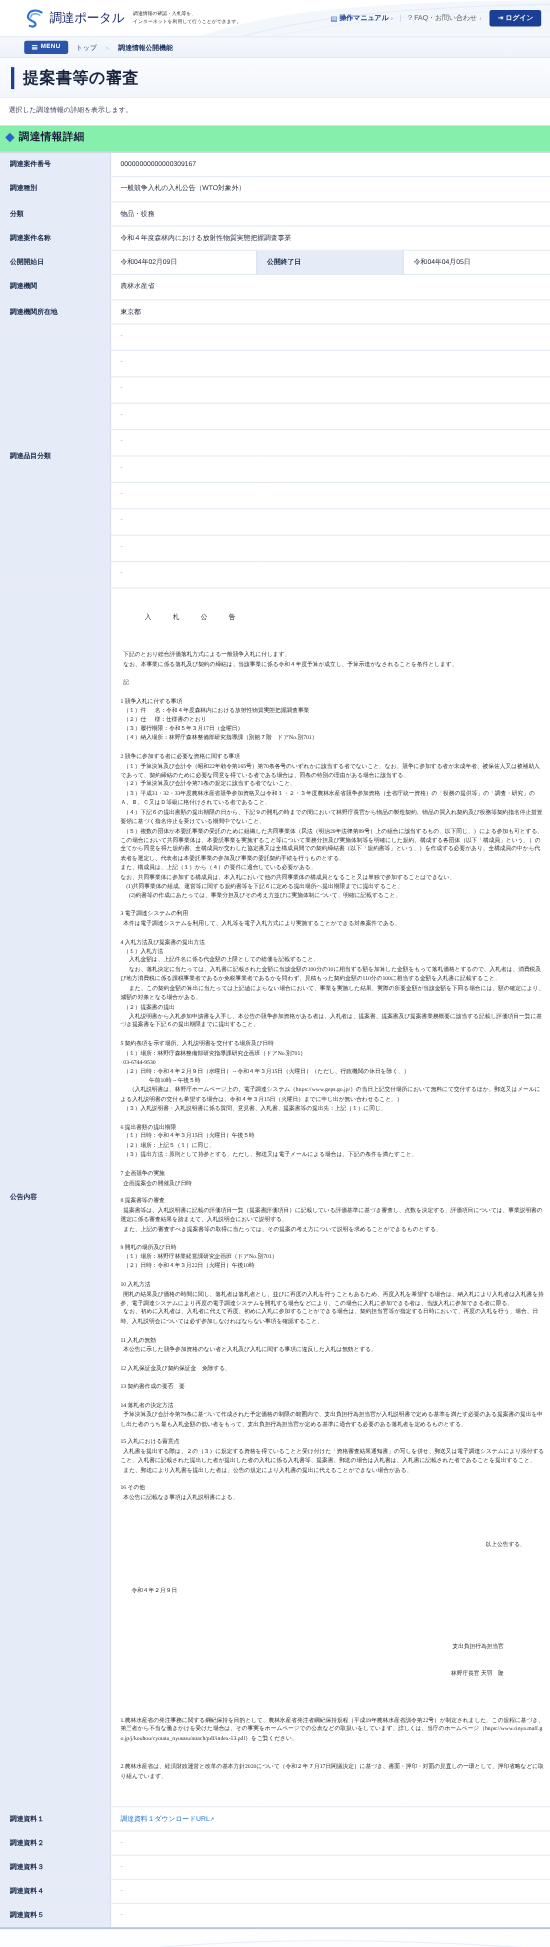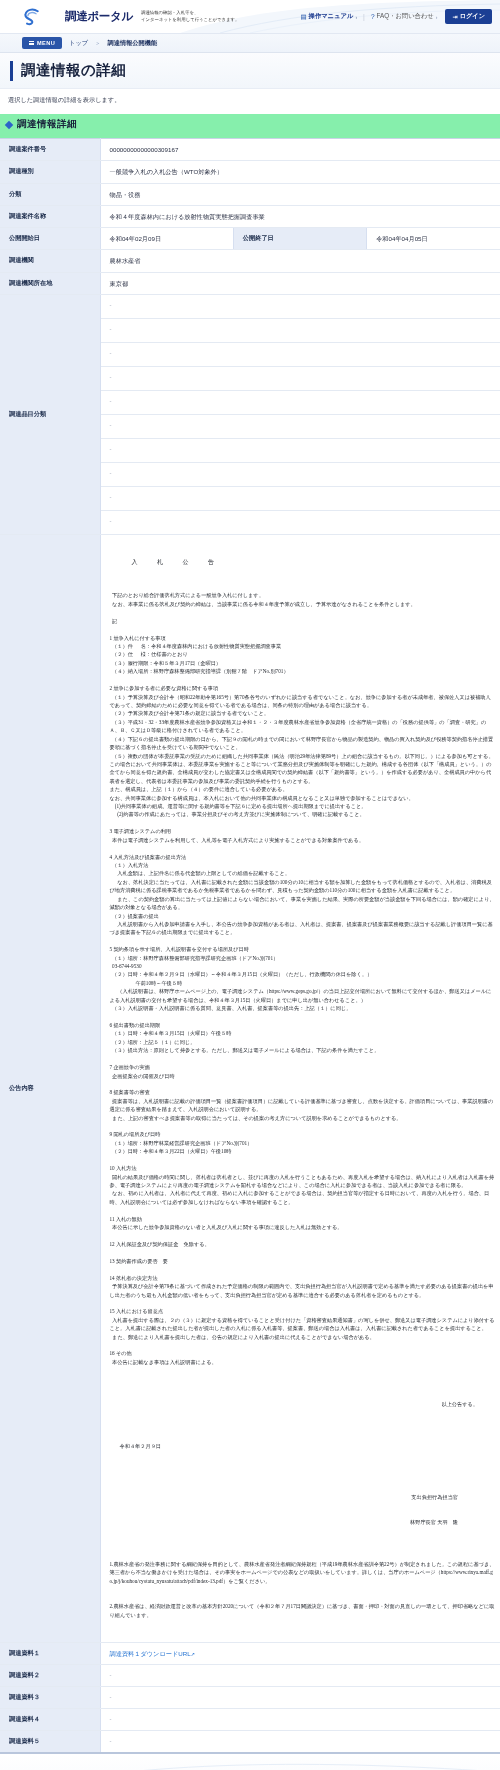--- a/index.html
+++ b/index.html
@@ -25,22 +25,22 @@
     pointer-events: none;
   }
   .hdr-inner {
     position: relative; z-index: 2;
     display: flex; align-items: center; height: 33px;
     padding: 0 8px 0 22px;
   }
   .logo-wrap { display: flex; align-items: center; gap: 3px; }
   .logo-mark { width: 20px; height: 18px; flex: 0 0 auto; }
   .logo-text {
-    font-size: 11.5px; font-weight: bold; color: #1b2a6b;
-    letter-spacing: -0.3px; white-space: nowrap; margin-left: 20px;
+    font-size: 11.5px; font-weight: normal; color: #1b2a6b;
+    letter-spacing: -0.3px; white-space: nowrap;
   }
   .logo-tag {
     margin-left: 5px; font-size: 4.4px; line-height: 1.45; color: #333;
     white-space: nowrap;
   }
   .hdr-links { margin-left: auto; display: flex; align-items: center; gap: 4px; }
   .hdr-link {
     display: flex; align-items: center; gap: 2px;
     font-size: 6.3px; color: #1b3a8f; white-space: nowrap; font-weight: bold;
     cursor: pointer;
@@ -206,21 +206,21 @@
       </span>
     <span>MENU</span>
   </span>
   <span class="crumb">トップ</span>
   <span class="crumb-sep">＞</span>
   <span class="crumb current">調達情報公開機能</span>
 </div>
 
 <div class="title-band">
   <div class="title-accent"></div>
-  <h1 class="page-title">調達情報の詳細</h1>
+  <h1 class="page-title">提案書等の審査</h1>
 </div>
 <div class="lede">選択した調達情報の詳細を表示します。</div>
 
 <div class="sect-head">
   <span class="diamond"></span>
   <span class="sect-title">調達情報詳細</span>
 </div>
 
 <table class="detail-table">
   <tbody>

